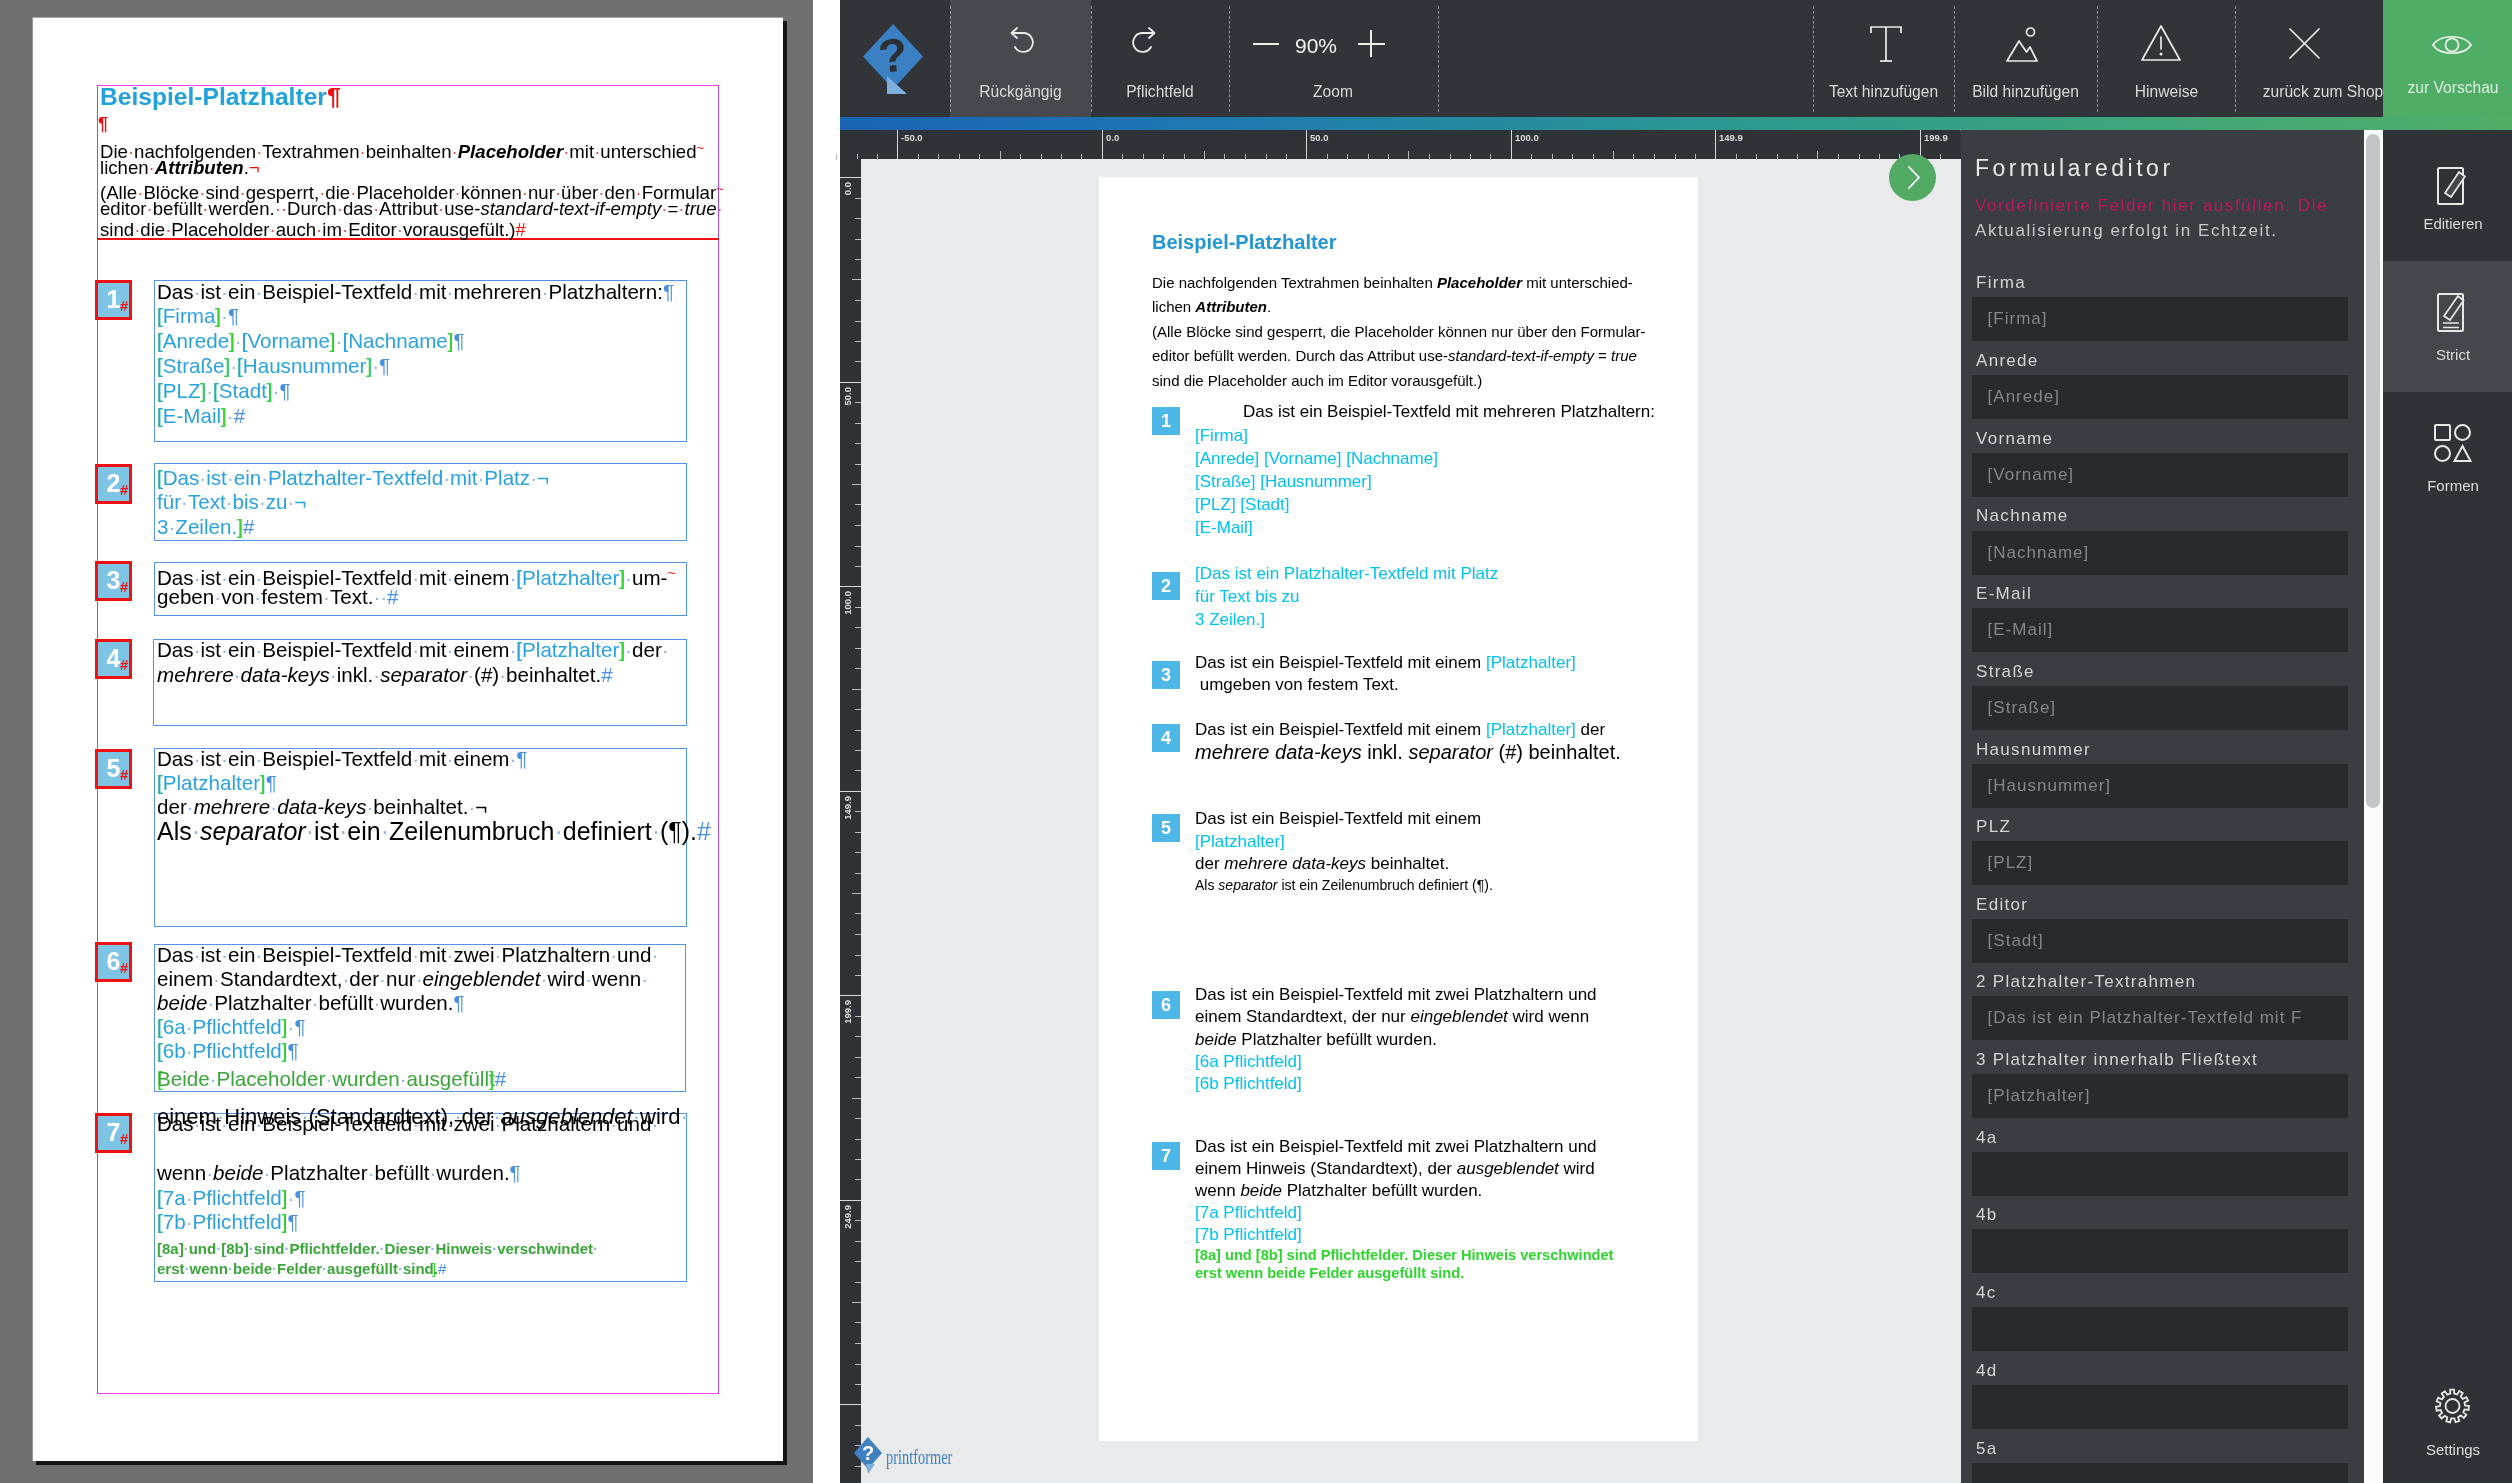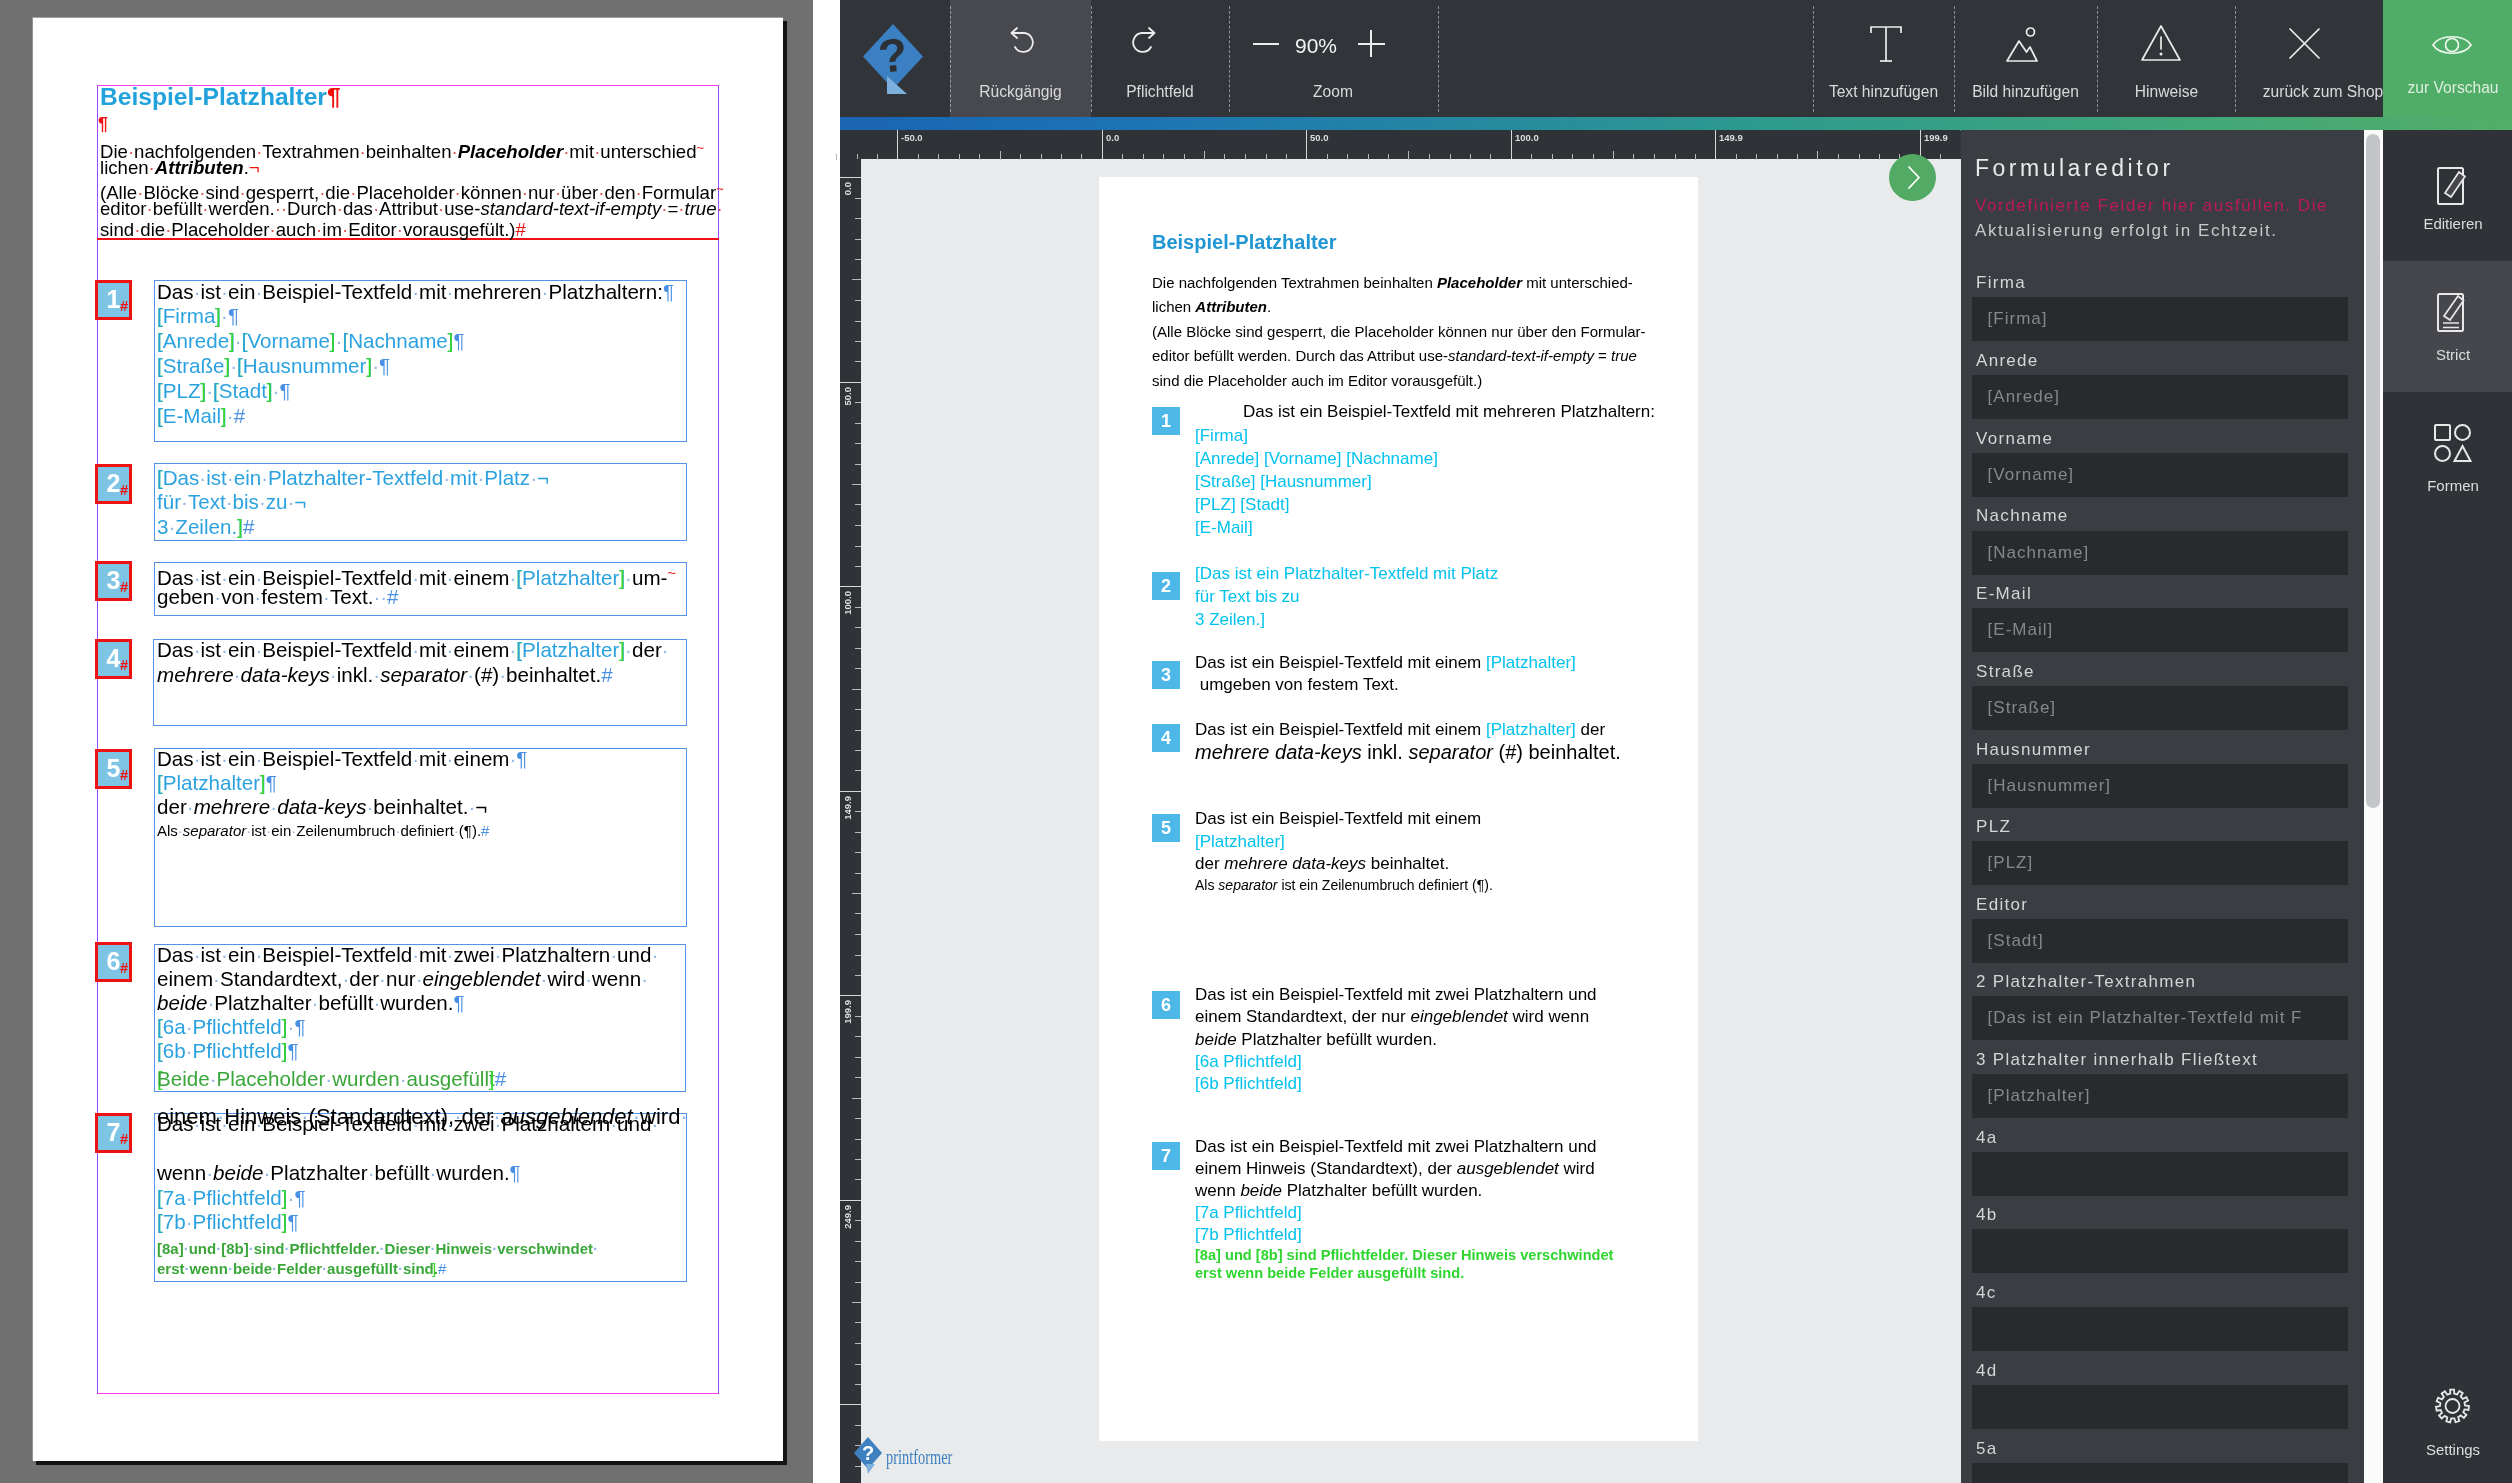--- a/index.html
+++ b/index.html
@@ -58,21 +58,21 @@
 <div style="position:absolute;left:157px;top:466px;height:24.4px;line-height:24.4px;font-size:20.6px;white-space:pre;"><span class="g">[</span><span class="c">[Das<i>·</i>ist<i>·</i>ein<i>·</i>Platzhalter-Textfeld<i>·</i>mit<i>·</i>Platz<i>·</i>¬</span></div>
 <div style="position:absolute;left:157px;top:490px;height:24.4px;line-height:24.4px;font-size:20.6px;white-space:pre;"><span class="c">für<i>·</i>Text<i>·</i>bis<i>·</i>zu<i>·</i>¬</span></div>
 <div style="position:absolute;left:157px;top:515px;height:24.4px;line-height:24.4px;font-size:20.6px;white-space:pre;"><span class="c">3<i>·</i>Zeilen.]</span><span class="g" style="transform:translateX(-6px)">]</span><span class="b">#</span></div>
 <div style="position:absolute;left:157px;top:561px;height:24.4px;line-height:24.4px;font-size:20.6px;white-space:pre;">Das<i>·</i>ist<i>·</i>ein<i>·</i>Beispiel-Textfeld<i>·</i>mit<i>·</i>einem<i>·</i><span class="g">[</span><span class="c">[Platzhalter]</span><span class="g" style="transform:translateX(-6px)">]</span><i>·</i>um-<span class="r" style="font-size:70%;vertical-align:30%">~</span></div>
 <div style="position:absolute;left:157px;top:585px;height:24.4px;line-height:24.4px;font-size:20.6px;white-space:pre;">geben<i>·</i>von<i>·</i>festem<i>·</i>Text.<i>·</i><i>·</i><span class="b">#</span></div>
 <div style="position:absolute;left:157px;top:638px;height:24.4px;line-height:24.4px;font-size:20.6px;white-space:pre;">Das<i>·</i>ist<i>·</i>ein<i>·</i>Beispiel-Textfeld<i>·</i>mit<i>·</i>einem<i>·</i><span class="g">[</span><span class="c">[Platzhalter]</span><span class="g" style="transform:translateX(-6px)">]</span><i>·</i>der<i>·</i></div>
 <div style="position:absolute;left:157px;top:663px;height:24.4px;line-height:24.4px;font-size:20.6px;white-space:pre;"><span class="it">mehrere<i>·</i>data-keys</span><i>·</i>inkl.<i>·</i><span class="it">separator</span><i>·</i>(#)<i>·</i>beinhaltet.<span class="b">#</span></div>
 <div style="position:absolute;left:157px;top:747px;height:24.4px;line-height:24.4px;font-size:20.6px;white-space:pre;">Das<i>·</i>ist<i>·</i>ein<i>·</i>Beispiel-Textfeld<i>·</i>mit<i>·</i>einem<i>·</i><span class="b">¶</span></div>
 <div style="position:absolute;left:157px;top:771px;height:24.4px;line-height:24.4px;font-size:20.6px;white-space:pre;"><span class="g">[</span><span class="c">[Platzhalter]</span><span class="g" style="transform:translateX(-6px)">]</span><span class="b">¶</span></div>
 <div style="position:absolute;left:157px;top:795px;height:24.4px;line-height:24.4px;font-size:20.6px;white-space:pre;">der<i>·</i><span class="it">mehrere<i>·</i>data-keys</span><i>·</i>beinhaltet.<i>·</i>¬</div>
-<div style="position:absolute;left:157px;top:819px;height:24.4px;line-height:24.4px;font-size:15px;white-space:pre;">Als<i>·</i><span class="it">separator</span><i>·</i>ist<i>·</i>ein<i>·</i>Zeilenumbruch<i>·</i>definiert<i>·</i>(¶).<span class="b">#</span></div>
+<div style="position:absolute;left:157px;top:819px;height:24.4px;line-height:24.4px;font-size:25px;white-space:pre;">Als<i>·</i><span class="it">separator</span><i>·</i>ist<i>·</i>ein<i>·</i>Zeilenumbruch<i>·</i>definiert<i>·</i>(¶).<span class="b">#</span></div>
 <div style="position:absolute;left:157px;top:943px;height:24.4px;line-height:24.4px;font-size:20.6px;white-space:pre;">Das<i>·</i>ist<i>·</i>ein<i>·</i>Beispiel-Textfeld<i>·</i>mit<i>·</i>zwei<i>·</i>Platzhaltern<i>·</i>und<i>·</i></div>
 <div style="position:absolute;left:157px;top:967px;height:24.4px;line-height:24.4px;font-size:20.6px;white-space:pre;">einem<i>·</i>Standardtext,<i>·</i>der<i>·</i>nur<i>·</i><span class="it">eingeblendet</span><i>·</i>wird<i>·</i>wenn<i>·</i></div>
 <div style="position:absolute;left:157px;top:991px;height:24.4px;line-height:24.4px;font-size:20.6px;white-space:pre;"><span class="it">beide</span><i>·</i>Platzhalter<i>·</i>befüllt<i>·</i>wurden.<span class="b">¶</span></div>
 <div style="position:absolute;left:157px;top:1015px;height:24.4px;line-height:24.4px;font-size:20.6px;white-space:pre;"><span class="g">[</span><span class="c">[6a<i>·</i>Pflichtfeld]</span><span class="g" style="transform:translateX(-6px)">]</span><i>·</i><span class="b">¶</span></div>
 <div style="position:absolute;left:157px;top:1039px;height:24.4px;line-height:24.4px;font-size:20.6px;white-space:pre;"><span class="g">[</span><span class="c">[6b<i>·</i>Pflichtfeld]</span><span class="g" style="transform:translateX(-6px)">]</span><span class="b">¶</span></div>
 <div style="position:absolute;left:157px;top:1067px;height:24.4px;line-height:24.4px;font-size:20.6px;white-space:pre;"><span class="g">[</span><span class="gr">Beide<i>·</i>Placeholder<i>·</i>wurden<i>·</i>ausgefüllt</span><span class="g" style="transform:translateX(-6px)">]</span><span class="b">#</span></div>
 <div style="position:absolute;left:157px;top:1112px;height:24.4px;line-height:24.4px;font-size:20.6px;white-space:pre;">Das<i>·</i>ist<i>·</i>ein<i>·</i>Beispiel-Textfeld<i>·</i>mit<i>·</i>zwei<i>·</i>Platzhaltern<i>·</i>und<i>·</i></div>
 <div style="position:absolute;left:157px;top:1105px;height:24.4px;line-height:24.4px;font-size:22px;white-space:pre;">einem<i>·</i>Hinweis<i>·</i>(Standardtext),<i>·</i>der<i>·</i><span class="it">ausgeblendet</span><i>·</i>wird<i>·</i></div>
 <div style="position:absolute;left:157px;top:1161px;height:24.4px;line-height:24.4px;font-size:20.6px;white-space:pre;">wenn<i>·</i><span class="it">beide</span><i>·</i>Platzhalter<i>·</i>befüllt<i>·</i>wurden.<span class="b">¶</span></div>
 <div style="position:absolute;left:157px;top:1186px;height:24.4px;line-height:24.4px;font-size:20.6px;white-space:pre;"><span class="g">[</span><span class="c">[7a<i>·</i>Pflichtfeld]</span><span class="g" style="transform:translateX(-6px)">]</span><i>·</i><span class="b">¶</span></div>

